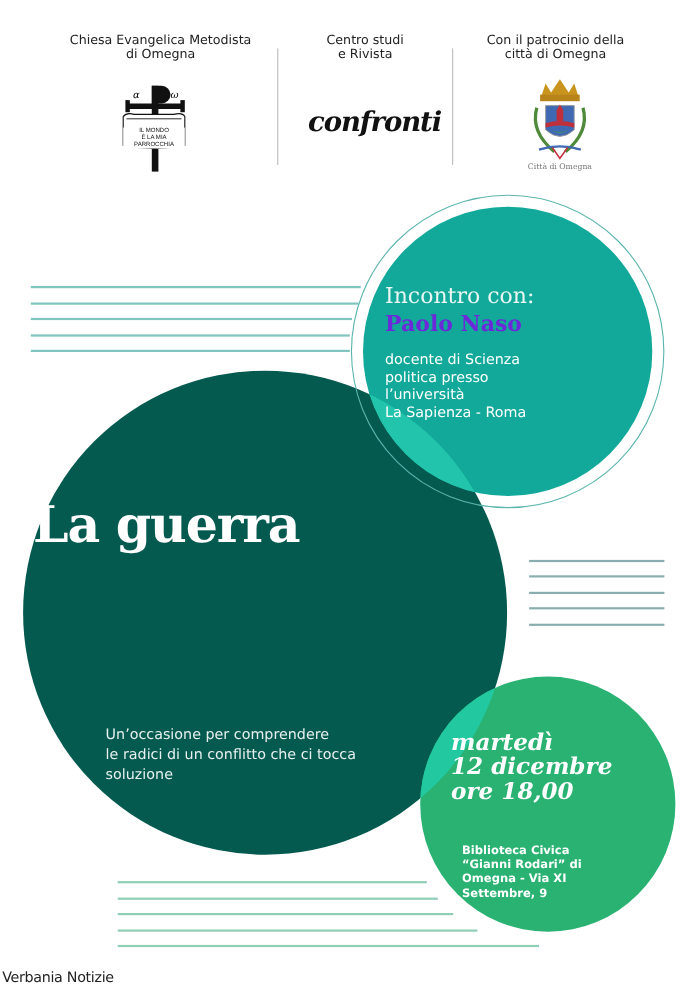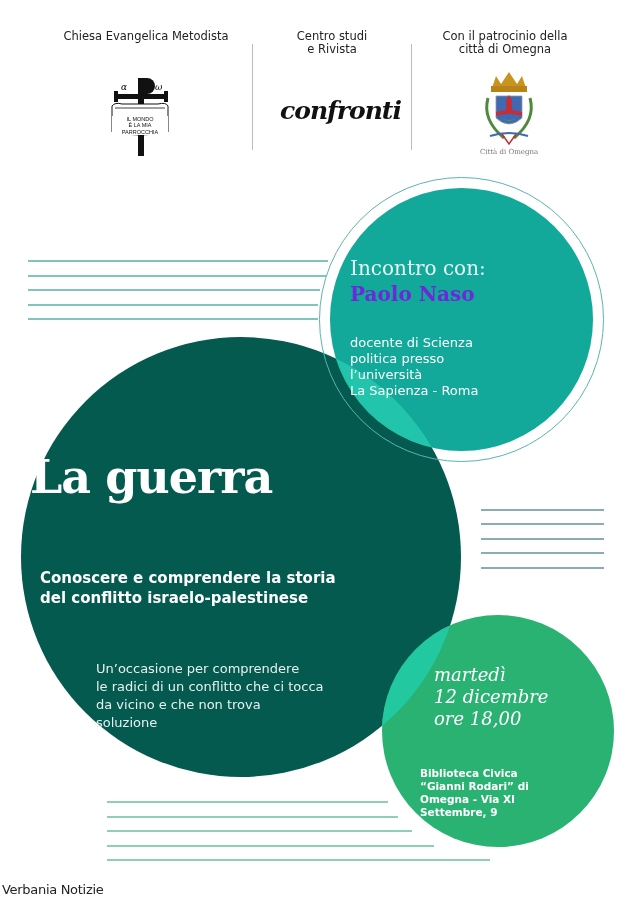--- a/index.html
+++ b/index.html
@@ -13,20 +13,21 @@
   .serif{font-family:"DejaVu Serif","Liberation Serif",serif;}
   .sans{font-family:"DejaVu Sans",sans-serif;}
 </style>
 </head>
 <body>
 
 <div id="poster">
 
   <div class="hdr" style="left:56px;width:180px;">
     <div>Chiesa Evangelica Metodista</div>
+    <div>di Omegna</div>
   </div>
   <div class="vsep" style="left:252px;"></div>
   <div class="hdr" style="left:272px;width:120px;">
     <div>Centro studi</div>
     <div>e Rivista</div>
   </div>
   <div class="vsep" style="left:411px;"></div>
   <div class="hdr" style="left:430px;width:150px;">
     <div>Con il patrocinio della</div>
     <div>città di Omegna</div>
@@ -96,42 +97,37 @@
   <div class="circle" style="left:319px;top:177px;width:285px;height:285px;border:1px solid #5bb5ad;box-sizing:border-box;"></div>
 
   <div class="circle" style="left:382px;top:615px;width:232px;height:232px;background:#2ab273;"></div>
 
   <div class="circle" style="left:21px;top:337px;width:440px;height:440px;overflow:hidden;">
     <div class="circle" style="left:361px;top:278px;width:232px;height:232px;background:#22c9a0;"></div>
   </div>
 
   <div class="ctext serif" style="left:350px;top:256px;width:224px;font-size:20px;line-height:24px;color:#e8f7f3;">Incontro con:</div>
   <div class="ctext serif" style="left:350px;top:281px;width:224px;font-size:20px;line-height:26px;font-weight:bold;color:#6d28d9;">Paolo Naso</div>
-  <div class="ctext sans" style="left:350px;top:335px;width:224px;font-size:13px;line-height:16px;">
+  <div class="ctext sans" style="left:350px;top:320px;width:224px;font-size:13px;line-height:16px;">
     <div>docente di Scienza</div>
     <div>politica presso</div>
     <div>l’università</div>
     <div>La Sapienza - Roma</div>
   </div>
 
   <div class="ctext serif" style="left:30px;top:450px;width:420px;font-size:46px;line-height:54px;font-weight:bold;letter-spacing:-1px;">
     <div>La guerra</div>
   </div>
-  <div class="ctext sans" style="left:40px;top:568px;width:400px;font-size:15px;line-height:20px;font-weight:bold;">
-    <div>Conoscere e comprendere la storia</div>
-    <div>del conflitto israelo-palestinese</div>
-  </div>
   <div class="ctext sans" style="left:96px;top:660px;width:320px;font-size:13px;line-height:18px;color:#e6f0ee;">
     <div>Un’occasione per comprendere</div>
     <div>le radici di un conflitto che ci tocca</div>
-    <div>da vicino e che non trova</div>
     <div>soluzione</div>
   </div>
 
-  <div class="ctext serif" style="left:434px;top:664px;width:176px;font-size:18px;line-height:22px;font-style:italic;font-weight:normal;">
+  <div class="ctext serif" style="left:410px;top:664px;width:176px;font-size:21px;line-height:22px;font-style:italic;font-weight:bold;">
     <div>martedì</div>
     <div>12 dicembre</div>
     <div>ore 18,00</div>
   </div>
   <div class="ctext sans" style="left:420px;top:735px;width:156px;font-size:10.5px;line-height:13px;font-weight:bold;margin-top:32px;">
     <div>Biblioteca Civica</div>
     <div>“Gianni Rodari” di</div>
     <div>Omegna - Via XI</div>
     <div>Settembre, 9</div>
   </div>

